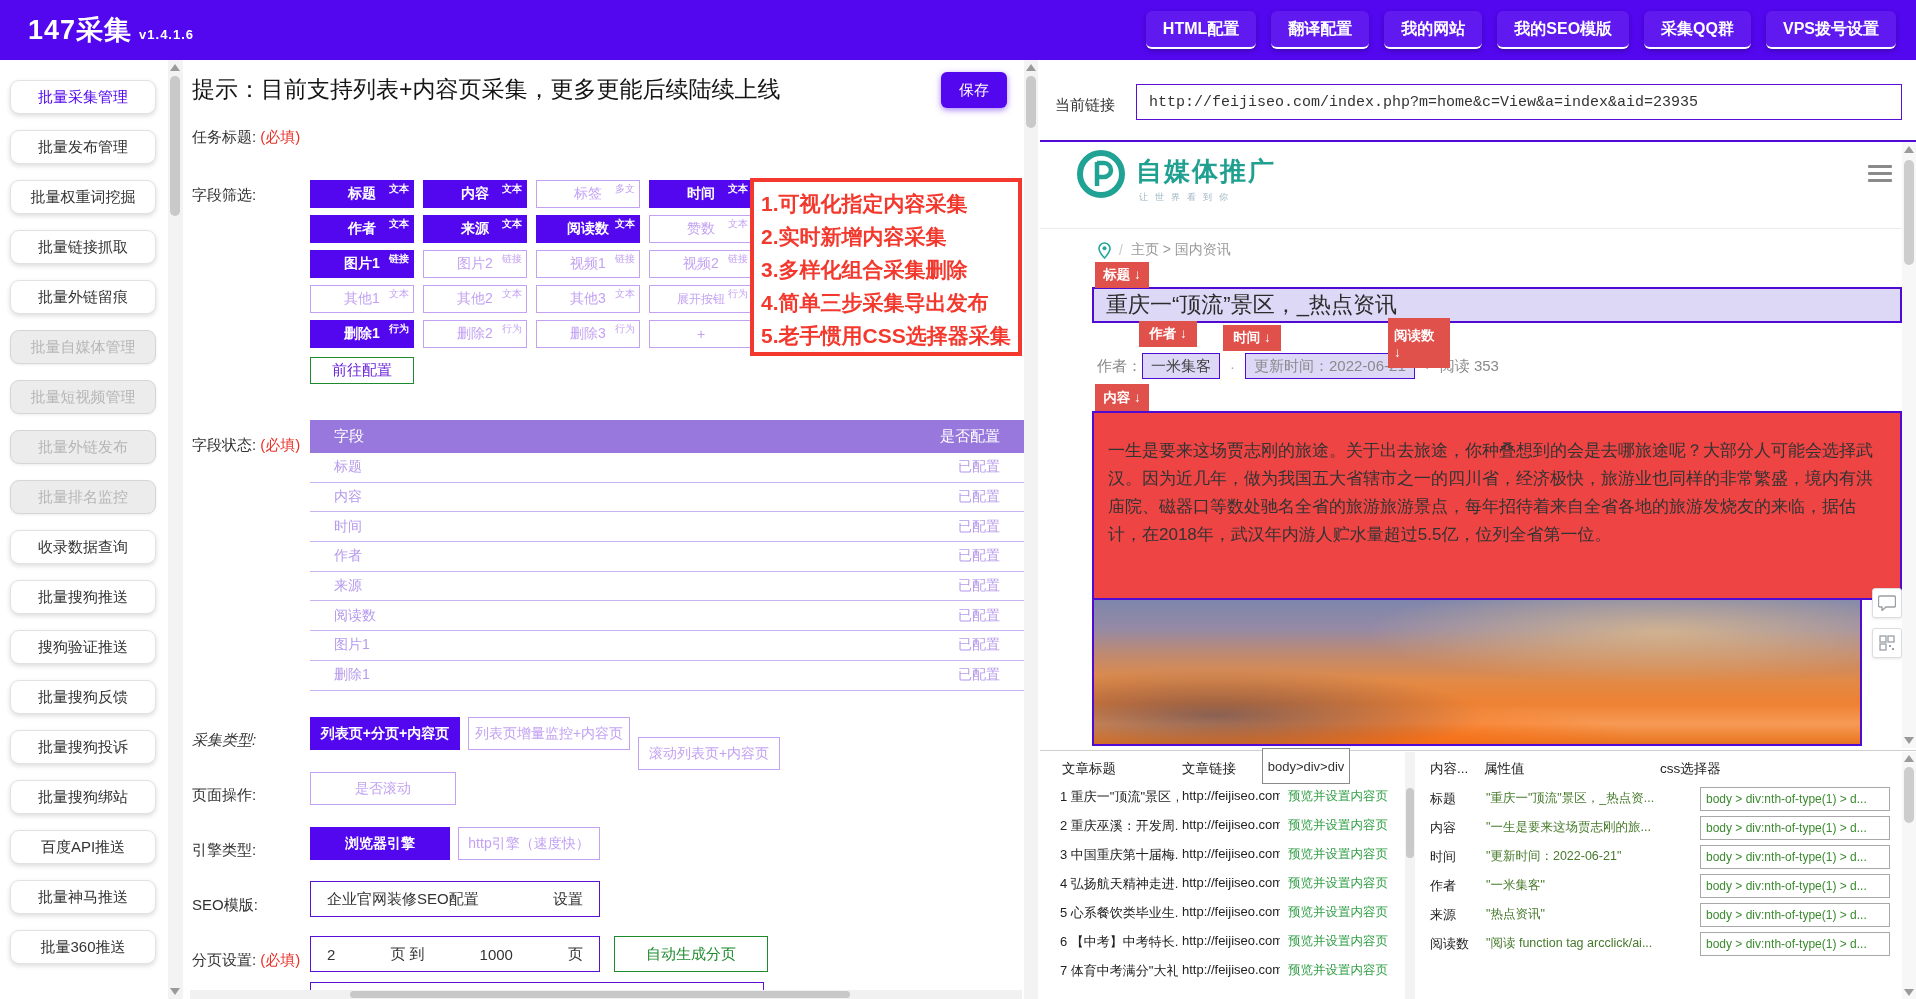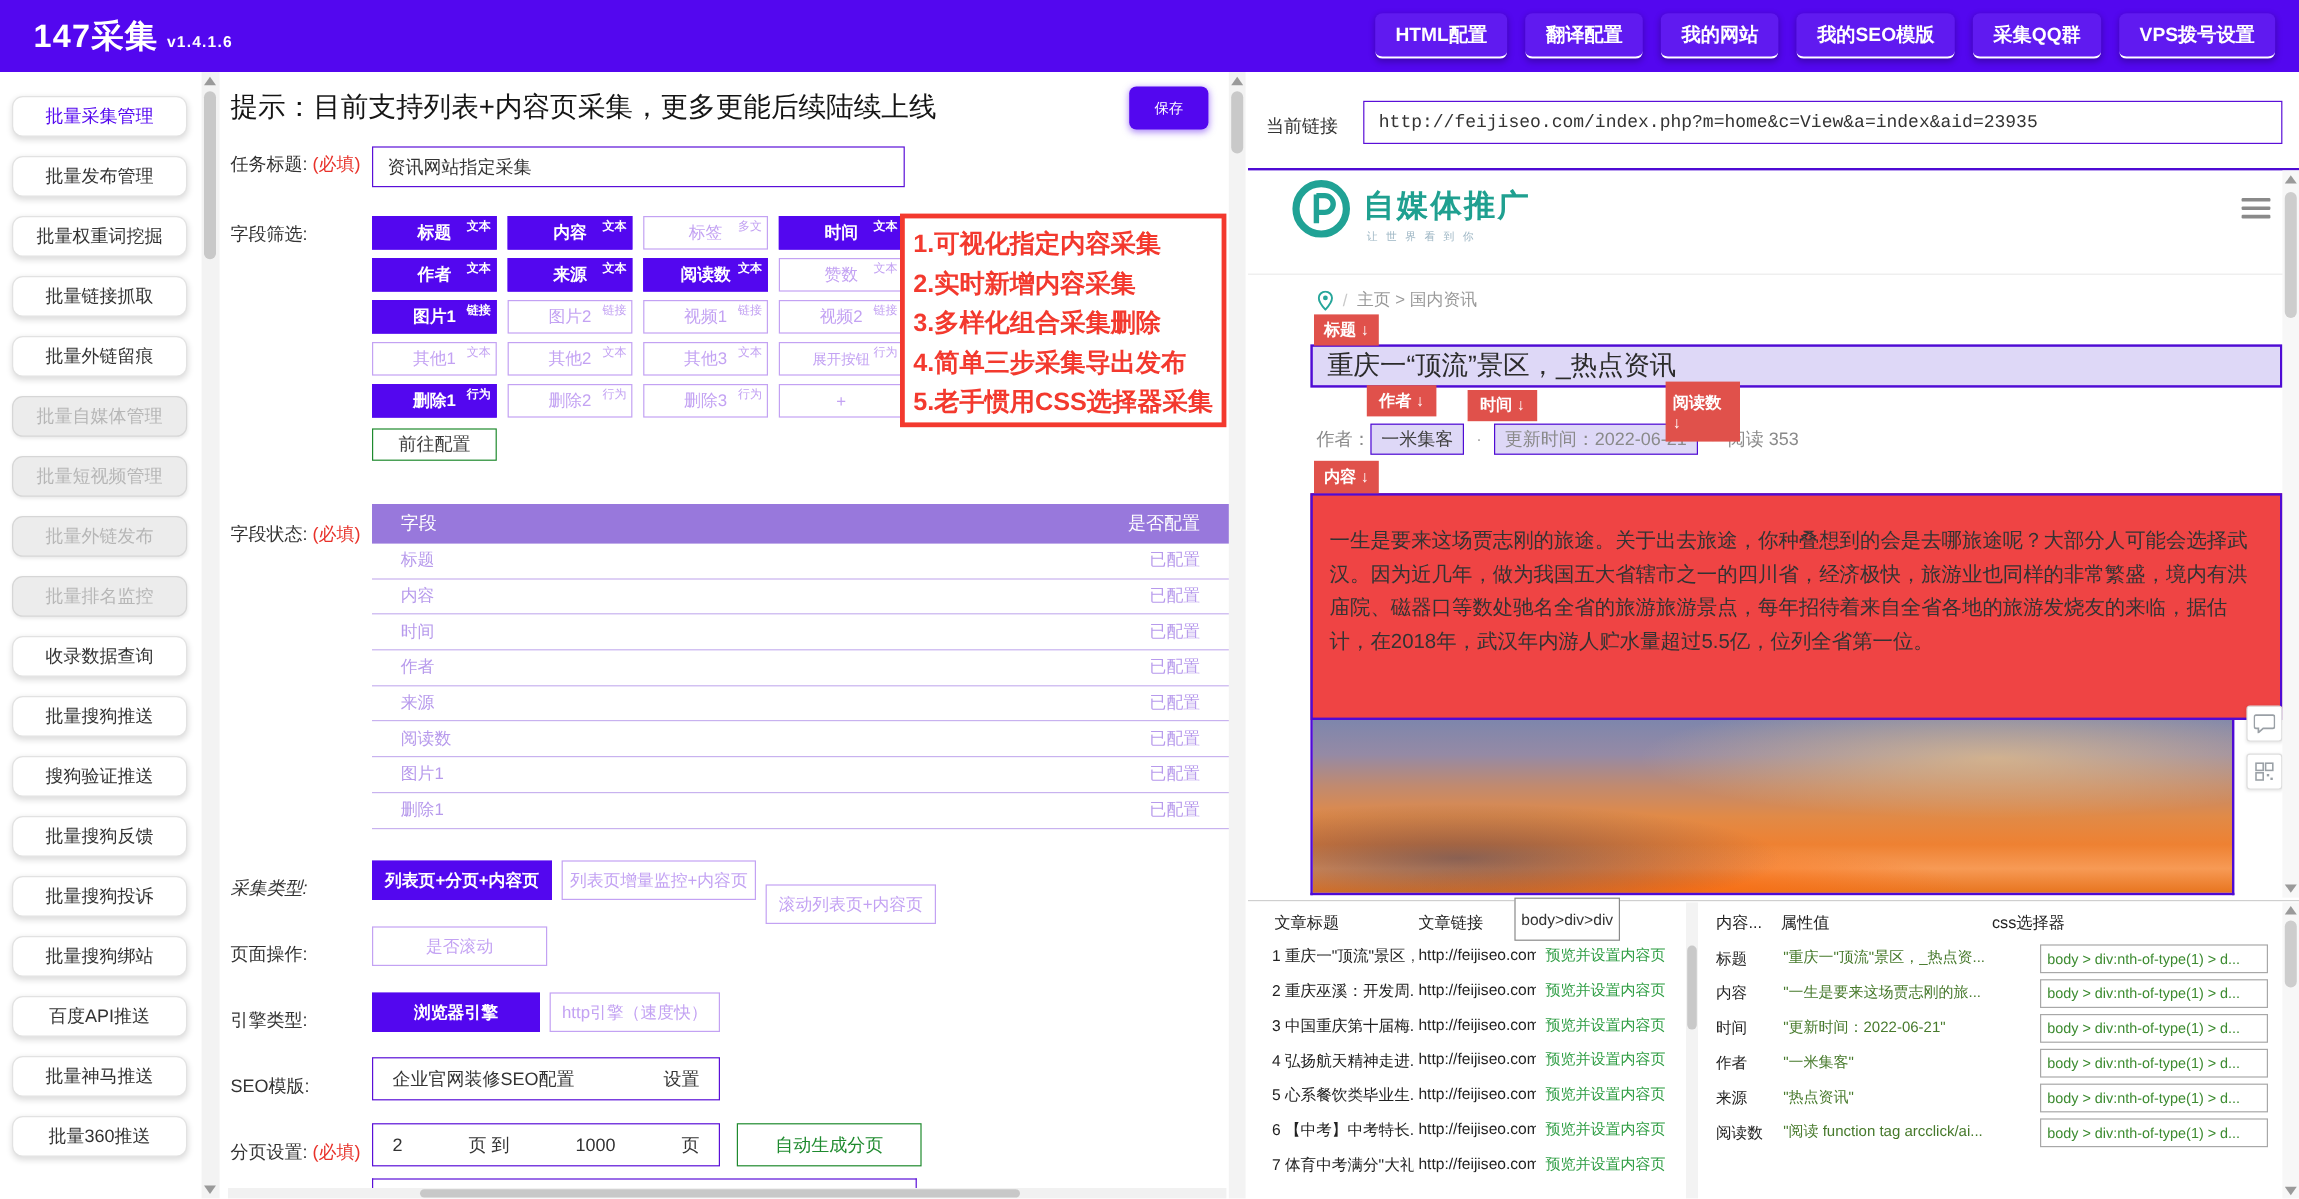--- a/index.html
+++ b/index.html
@@ -30,35 +30,35 @@
   .tri{position:absolute;width:0;height:0;border-left:5px solid transparent;border-right:5px solid transparent;left:2px;}
   .tri.up{border-bottom:7px solid #9a9a9a;}
   .tri.down{border-top:7px solid #9a9a9a;}
   .htrack{position:absolute;background:#f1f1f1;}
   .hthumb{position:absolute;top:1px;height:7px;background:#c8c8c8;border-radius:4px;}
 
   
   .main{position:absolute;left:190px;top:60px;width:832px;height:939px;background:#fff;}
   .main .notice{position:absolute;left:2px;top:14px;font-size:23px;color:#151515;white-space:nowrap;}
   .savebtn{position:absolute;left:751px;top:12px;width:66px;height:36px;background:#5307ef;color:#fff;border:none;
-           border-radius:6px;font-size:12px;box-shadow:0 2px 6px rgba(83,7,239,.5);cursor:pointer;font-family:inherit;}
+           border-radius:6px;font-size:15px;box-shadow:0 2px 6px rgba(83,7,239,.5);cursor:pointer;font-family:inherit;}
   .flabel{position:absolute;font-size:15px;color:#333;white-space:nowrap;}
   .req{color:#e8322a;}
   .tinput{position:absolute;box-sizing:border-box;border:1px solid #5a0fd8;background:#fff;color:#333;
           font-size:15px;padding:0 12px;font-family:Liberation Mono, monospace;outline:none;}
   #task-input{left:120px;top:62px;width:444px;height:34px;}
 
   
   .cell{position:absolute;width:104px;height:28px;box-sizing:border-box;border:1px solid #c3a2f3;background:#fff;
         color:#c3a2f3;font-size:14px;cursor:pointer;}
   .cell .nm{position:absolute;left:0;right:0;top:0;bottom:0;display:flex;align-items:center;justify-content:center;}
   .cell .tp{position:absolute;top:1px;right:4px;font-size:10px;}
   .cell.on{background:#5307ef;border-color:#5307ef;color:#fff;font-weight:bold;}
   .gotobtn{position:absolute;left:120px;top:297px;width:104px;height:27px;box-sizing:border-box;border:1px solid #1e8a2e;
-           background:#fff;color:#404040;font-size:15px;display:flex;align-items:center;justify-content:center;cursor:pointer;}
+           background:#fff;color:#6d28d9;font-size:15px;display:flex;align-items:center;justify-content:center;cursor:pointer;}
 
   
   .redbox{position:absolute;left:560px;top:118px;width:272px;height:178px;box-sizing:border-box;border:4px solid #f3392e;
           background:#fff;z-index:9;padding:5px 7px;}
   .redbox div{color:#f3392e;font-size:21px;font-weight:bold;line-height:33px;white-space:nowrap;}
 
   
   .sheader{position:absolute;left:120px;top:360px;width:718px;height:33px;background:#9878dc;color:#fff;font-size:15px;
            display:flex;align-items:center;box-sizing:border-box;padding:0 28px 0 24px;}
   .sheader .rt{margin-left:auto;}
@@ -172,21 +172,20 @@
   </div>
 
   <div class="main">
     <div class="notice">提示：目前支持列表+内容页采集，更多更能后续陆续上线</div>
     <button class="savebtn">保存</button>
 
     <div class="flabel" style="left:2px;top:68px;">
       <span>任务标题:</span>
       <span class="req">(必填)</span>
     </div>
-    <input class="tinput" id="task-input" value="资讯网站指定采集" style="">
 
     <div class="flabel" style="left:2px;top:126px;">字段筛选:</div>
 
     <div class="cell on" style="left:120px;top:120px;">
         <span class="nm">标题</span>
         <span class="tp">文本</span>
       </div>
     <div class="cell on" style="left:233px;top:120px;">
         <span class="nm">内容</span>
         <span class="tp">文本</span>

